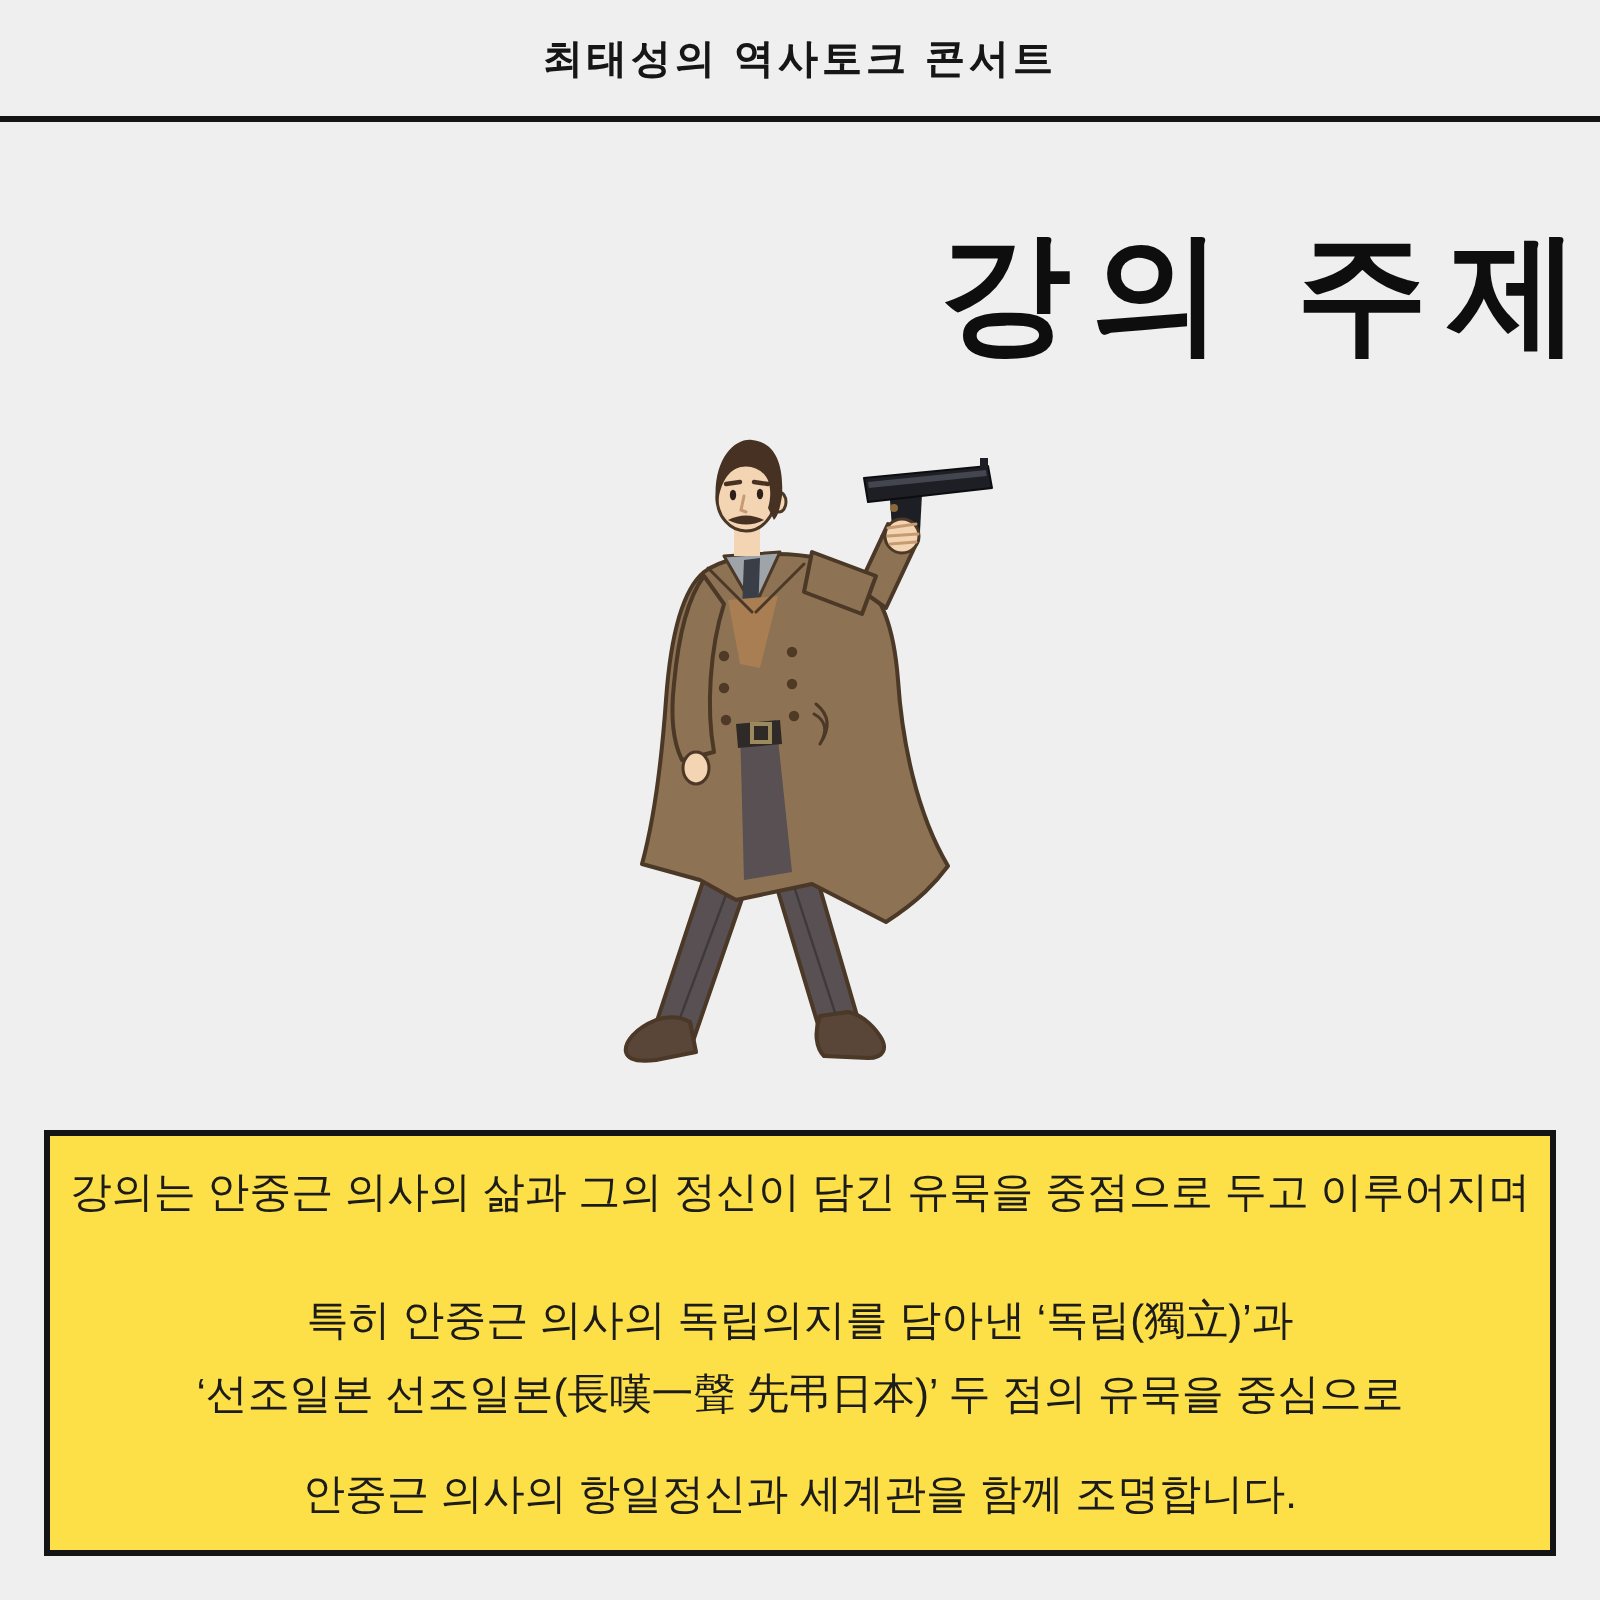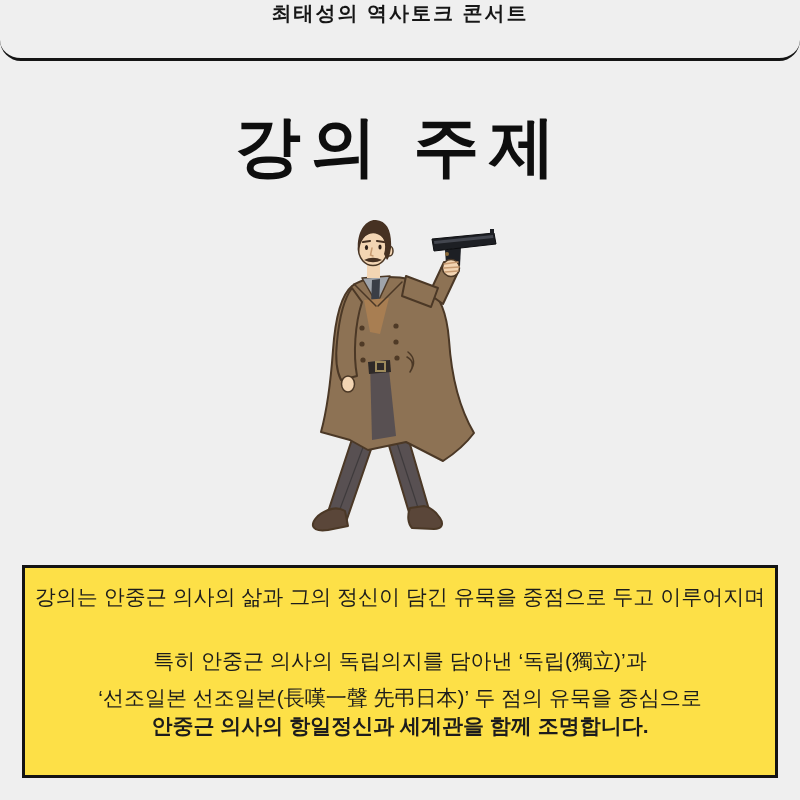--- a/index.html
+++ b/index.html
@@ -7,30 +7,29 @@
     width:800px;height:800px;
     background:#efefef;
     font-family:"Liberation Sans","DejaVu Sans",sans-serif;
     color:#1c1c1c;
     position:relative;
     overflow:hidden;
   }
   .page{position:absolute;inset:0;}
   .header{
     height:58px;
-    display:flex;align-items:flex-start;justify-content:center;
+    display:flex;align-items:center;justify-content:center;
     border-bottom:3px solid #141414;
-    border-radius:21px;
   }
   .header-title{
     font-size:20px;font-weight:bold;letter-spacing:2px;color:#161616;
   }
   .title{
     position:absolute;top:102px;left:0;width:100%;
-    margin:0;text-align:center;
+    margin:0;text-align:right;
     font-family:"Liberation Serif","DejaVu Serif",serif;
     font-size:66px;font-weight:bold;letter-spacing:10px;
     color:#0e0e0e;
   }
   .figure-wrap{
     position:absolute;top:212px;left:310px;
     width:195px;height:330px;
   }
   .figure-wrap svg{display:block;}
   .outline{stroke:#4b3826;stroke-width:2;stroke-linejoin:round;stroke-linecap:round;}
@@ -43,21 +42,21 @@
   .textbox{
     position:absolute;left:22px;top:565px;
     width:756px;height:213px;box-sizing:border-box;
     background:#fde047;border:3px solid #141414;
     text-align:center;font-size:21px;color:#1c1c1c;
   }
   .line{margin:0;line-height:23px;}
   .l1{margin-top:17px;}
   .l2{margin-top:41px;}
   .l3{margin-top:14px;}
-  .l4{margin-top:5px;font-weight:bold;}
+  .l4{margin-top:27px;}
 </style>
 </head>
 <body>
 
 <div class="page">
 
   <header class="header">
     <div class="header-title">최태성의 역사토크 콘서트</div>
   </header>
 

